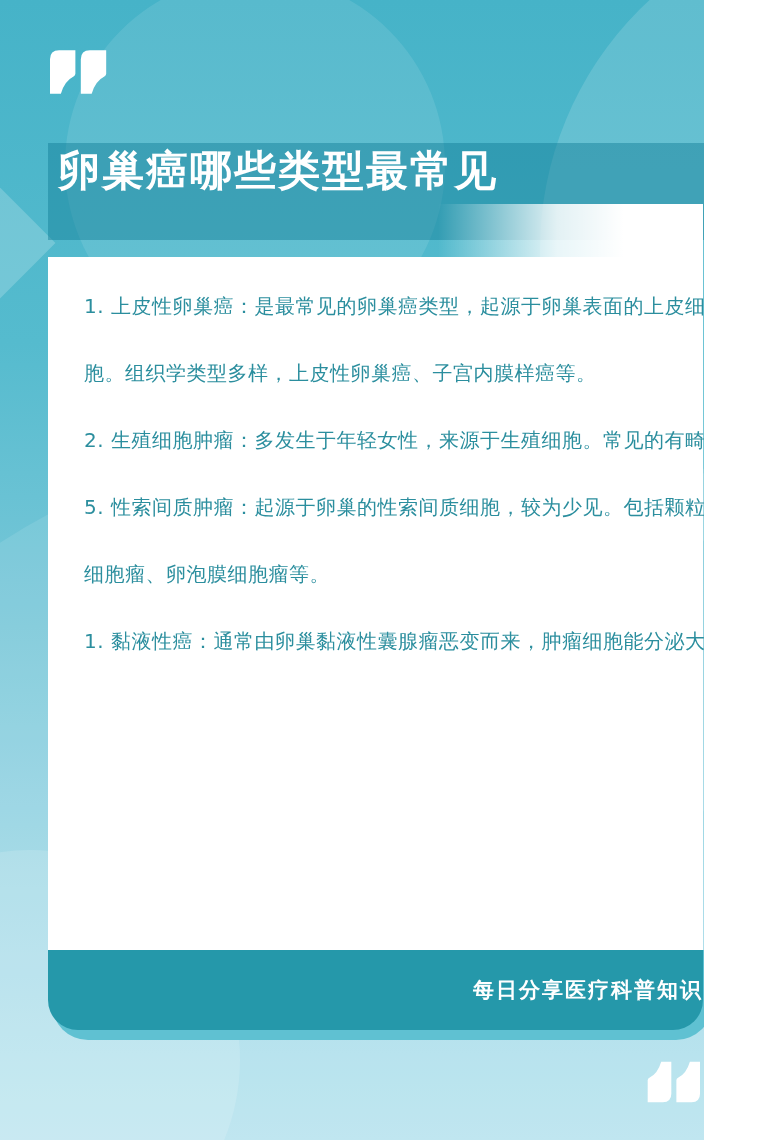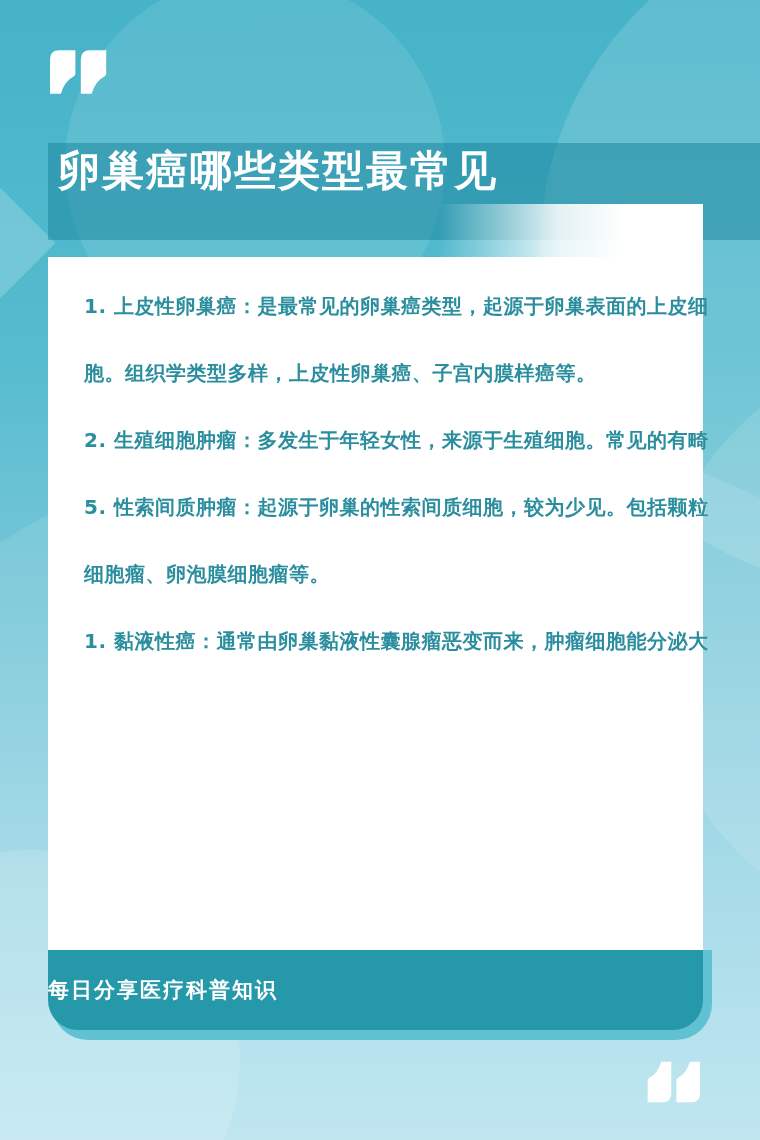--- a/index.html
+++ b/index.html
@@ -1,17 +1,17 @@
 <!DOCTYPE html>
 <html><head>
 <meta charset="utf-8">
 <style>
   html,body{margin:0;padding:0;}
   body{width:760px;height:1140px;font-family:"DejaVu Sans","Liberation Sans",sans-serif;}
-  .poster{position:relative;width:760px;height:1140px;overflow:hidden;
+  .poster{position:relative;width:704px;height:1140px;overflow:hidden;
     background:linear-gradient(180deg,#46b3c8 0%,#55bbce 30%,#7ac8d9 55%,#9fd8e6 78%,#b9e4ef 100%);}
   
   .circ{position:absolute;border-radius:50%;background:rgba(255,255,255,0.12);}
   .circ-top-center{left:65px;top:-25px;width:380px;height:380px;background:rgba(255,255,255,0.10);}
   .circ-top-right{left:540px;top:-90px;width:680px;height:680px;background:rgba(255,255,255,0.14);}
   .circ-right-mid{left:650px;top:340px;width:600px;height:600px;background:rgba(255,255,255,0.12);}
   .circ-bottom-big{left:-360px;top:420px;width:1560px;height:1560px;background:rgba(255,255,255,0.10);}
   .circ-bottom-left{left:-180px;top:850px;width:420px;height:420px;background:rgba(255,255,255,0.15);}
   .diamond{position:absolute;left:-58px;top:196px;width:94px;height:94px;transform:rotate(45deg);
     background:rgba(255,255,255,0.20);}
@@ -23,28 +23,28 @@
   
   .title-band{position:absolute;left:48px;top:143px;width:712px;height:97px;
     background:rgba(13,118,146,0.42);}
   .page-title{position:absolute;left:10px;top:5px;color:#ffffff;font-size:42px;font-weight:bold;
     letter-spacing:2px;line-height:1.1;white-space:nowrap;}
   
   .highlight-strip{position:absolute;left:438px;top:204px;width:265px;height:53px;
     background:linear-gradient(90deg,rgba(255,255,255,0) 0%,rgba(255,255,255,0.85) 45%,#ffffff 70%);}
   
   .card{position:absolute;left:48px;top:257px;width:655px;height:693px;background:#ffffff;}
-  .card-text{position:absolute;left:36px;top:16px;right:14px;font-weight:bold;}
+  .card-text{position:absolute;left:36px;top:16px;right:14px;}
   .card-line{height:67px;display:flex;align-items:center;white-space:nowrap;
     color:#2b8e9e;font-size:20px;letter-spacing:0.5px;}
   
   .footer-shadow{position:absolute;left:52px;top:950px;width:660px;height:90px;
     background:#5fc1d2;border-radius:0 0 36px 36px;}
   .footer-bar{position:absolute;left:48px;top:950px;width:655px;height:80px;
-    background:#2598aa;border-radius:0 0 30px 30px;display:flex;align-items:center;justify-content:flex-start;}
+    background:#2598aa;border-radius:0 0 30px 30px;display:flex;align-items:center;justify-content:flex-end;}
   .footer-label{color:#ffffff;font-size:21px;font-weight:bold;letter-spacing:2px;}
 </style>
 </head>
 <body>
 
 <div class="poster">
 
   <div class="circ circ-top-center"></div>
   <div class="circ circ-top-right"></div>
   <div class="circ circ-bottom-big"></div>

